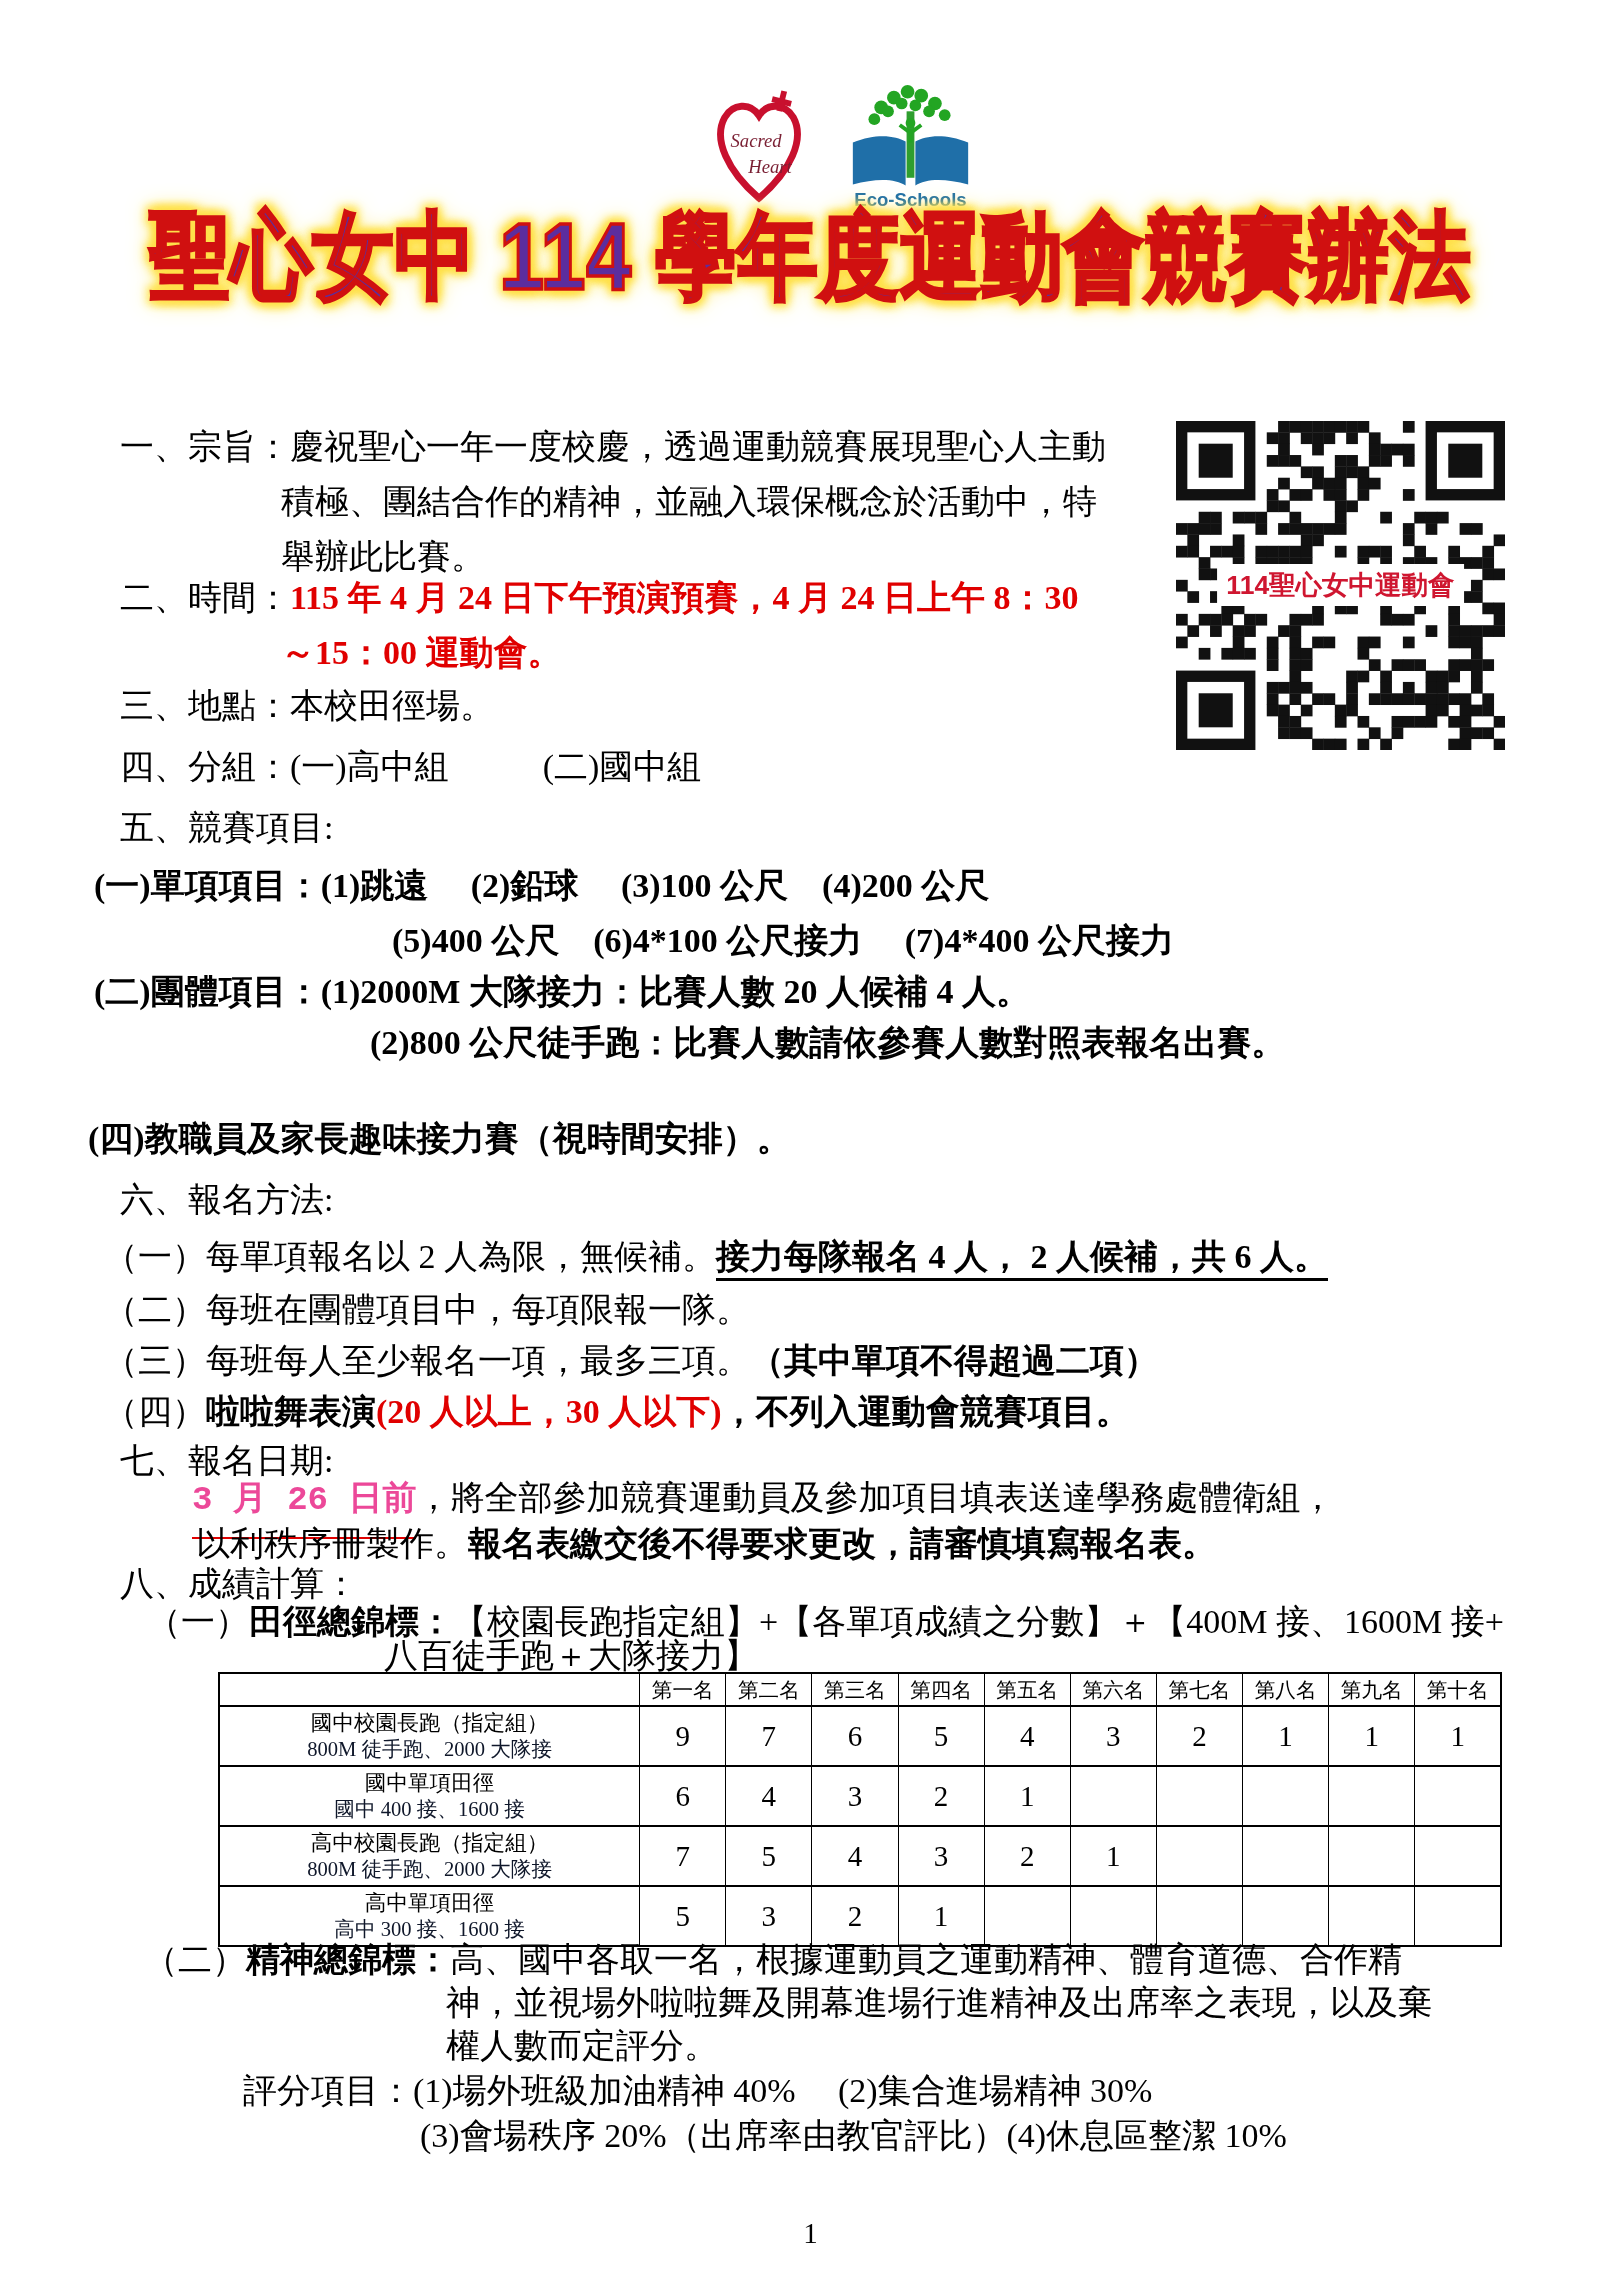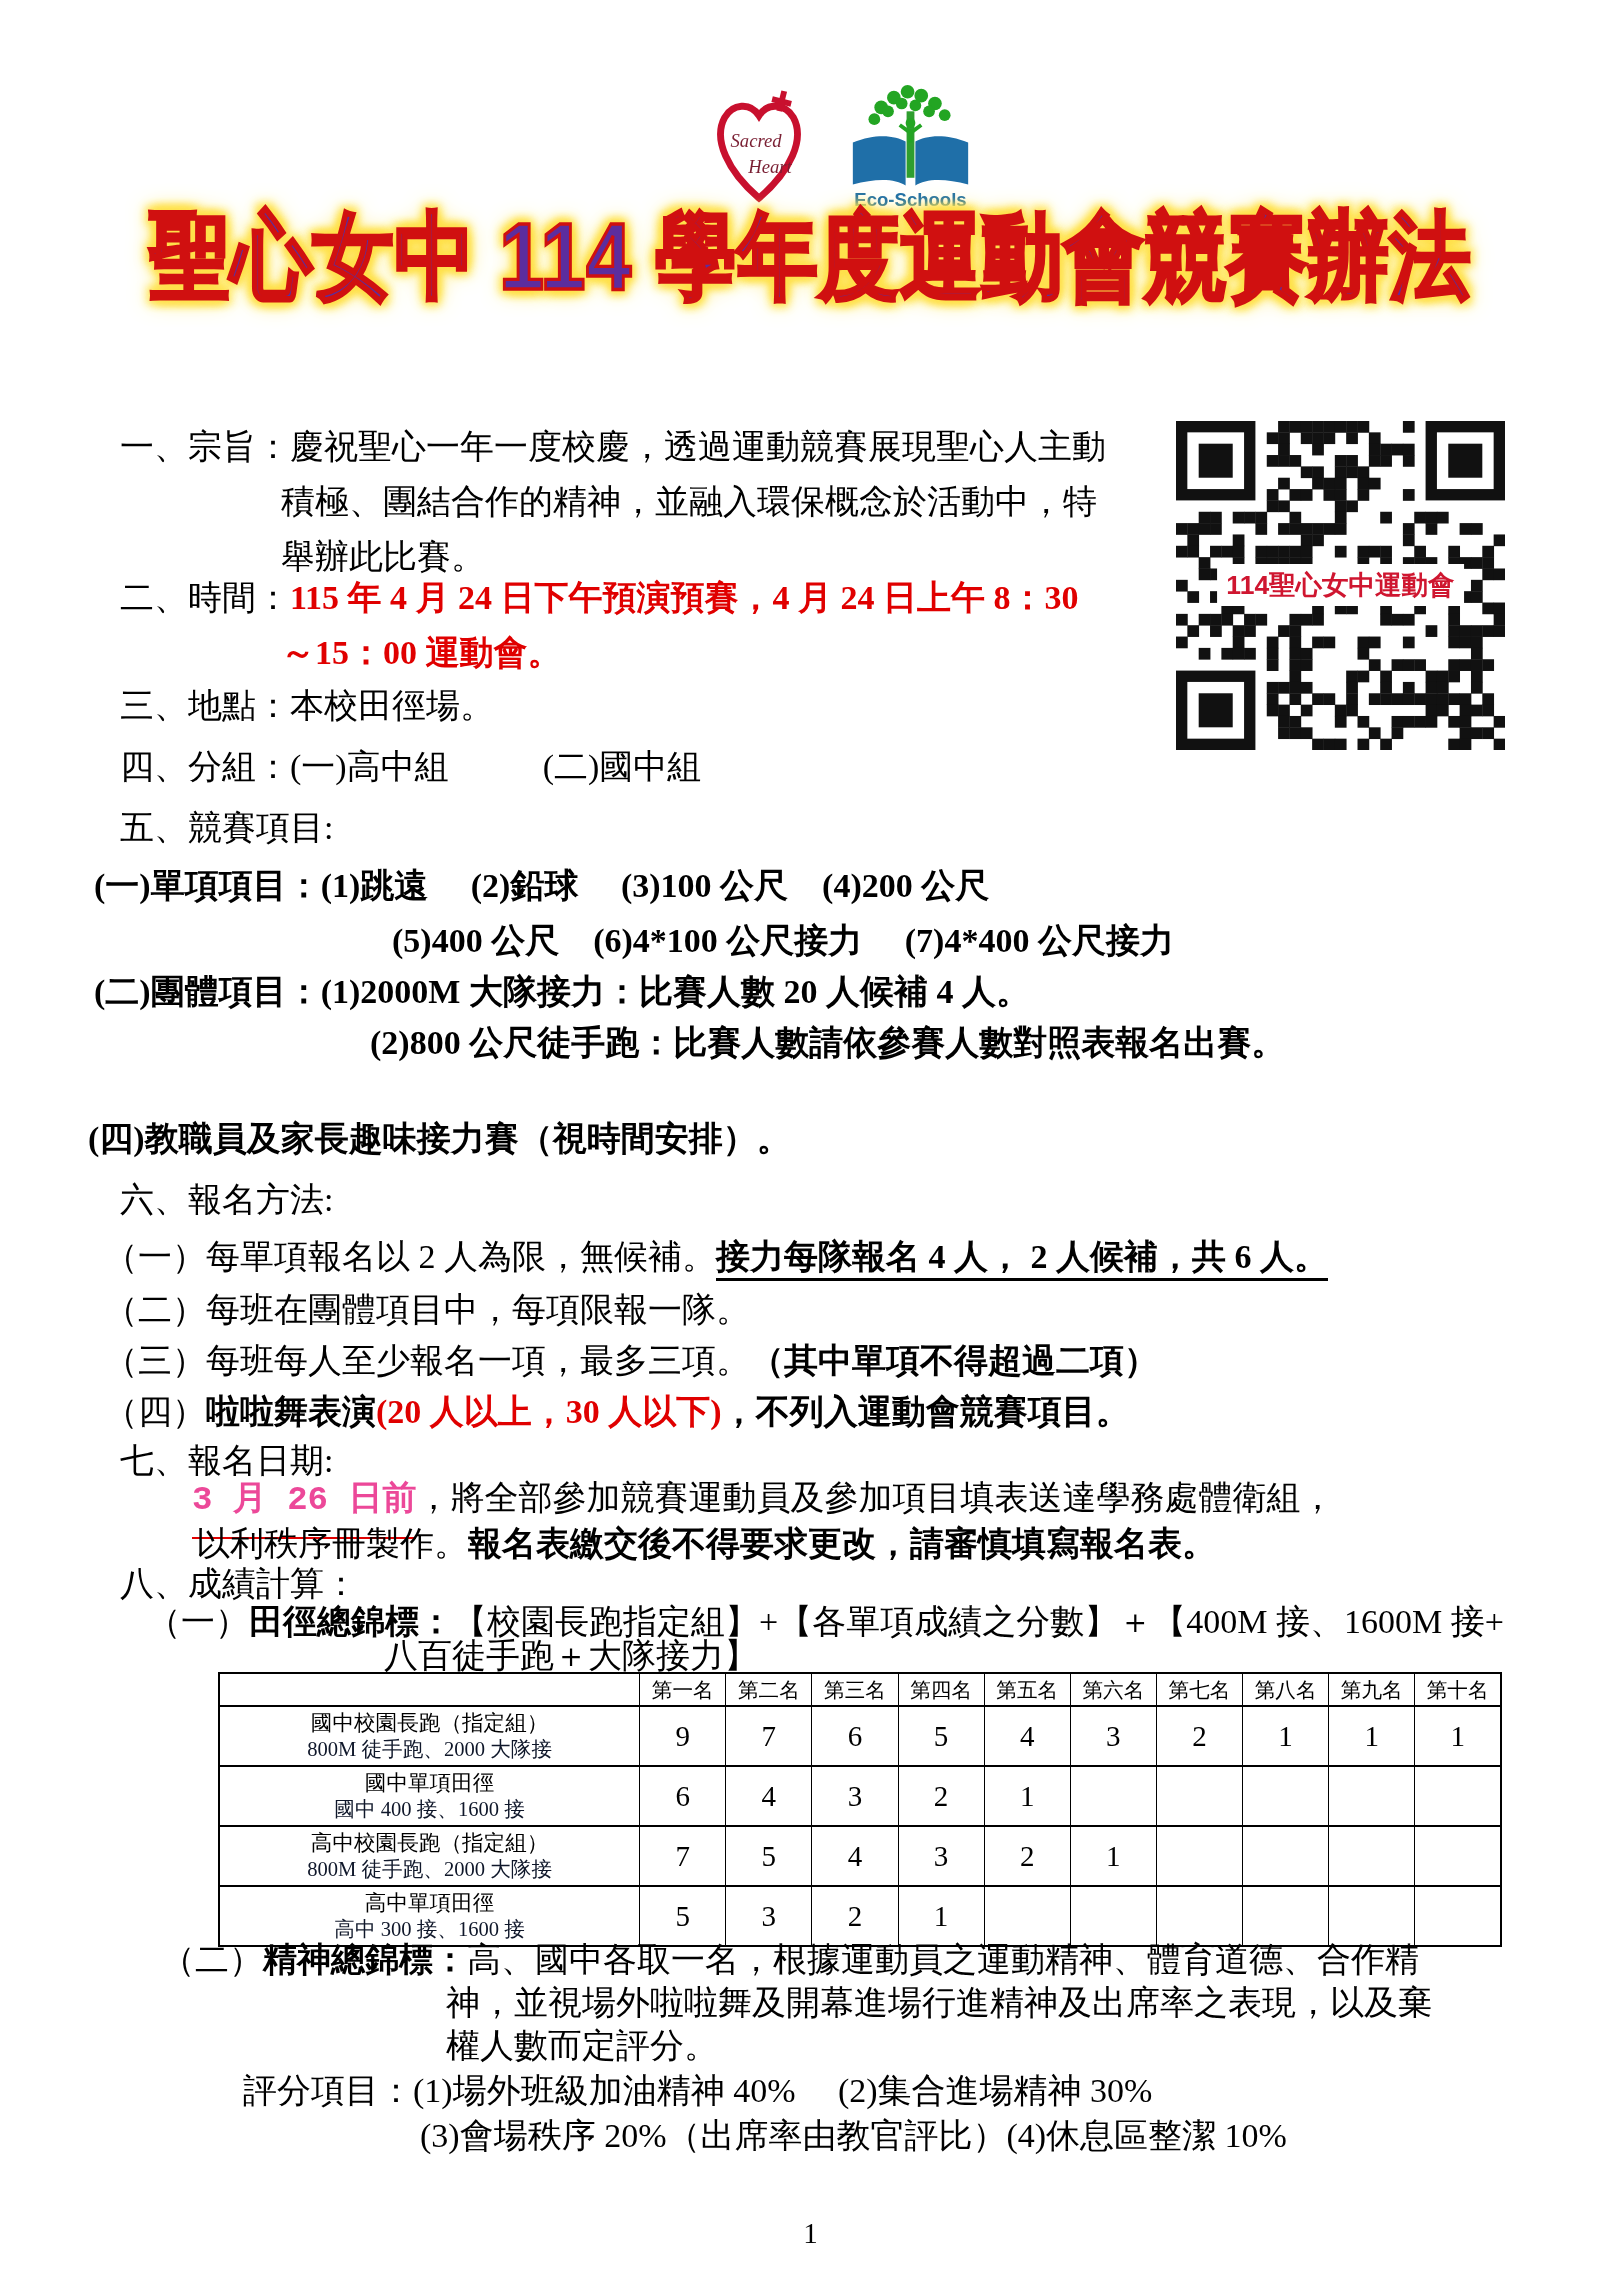--- a/index.html
+++ b/index.html
@@ -526,21 +526,21 @@
           <td class="val"></td>
           <td class="val"></td>
           <td class="val"></td>
           <td class="val"></td>
           <td class="val"></td>
           <td class="val"></td>
         </tr>
       </tbody>
   </table>
 
-  <div class="ln" style="top:1939px;left:161px"><span>（二）</span><span class="b">精神總錦標：</span><span>高、國中各取一名，根據運動員之運動精神、體育道德、合作精</span></div>
+  <div class="ln" style="top:1939px;left:144px"><span>（二）</span><span class="b">精神總錦標：</span><span>高、國中各取一名，根據運動員之運動精神、體育道德、合作精</span></div>
   <div class="ln" style="top:1982px;left:446px">神，並視場外啦啦舞及開幕進場行進精神及出席率之表現，以及棄</div>
   <div class="ln" style="top:2025px;left:446px">權人數而定評分。</div>
   <div class="ln" style="top:2070px;left:243px">評分項目：(1)場外班級加油精神 40%　 (2)集合進場精神 30%</div>
   <div class="ln" style="top:2115px;left:420px">(3)會場秩序 20%（出席率由教官評比）(4)休息區整潔 10%</div>
 
   <div class="pageno">1</div>
 </div>
 
 
 </body></html>

